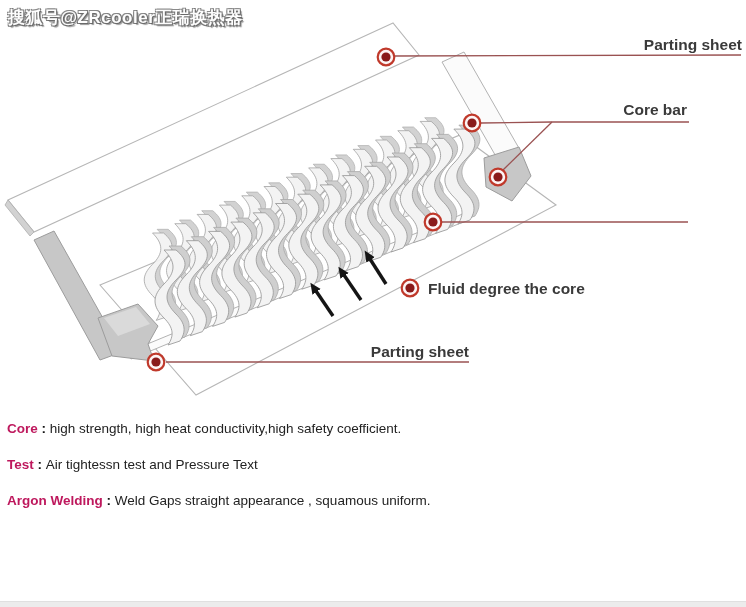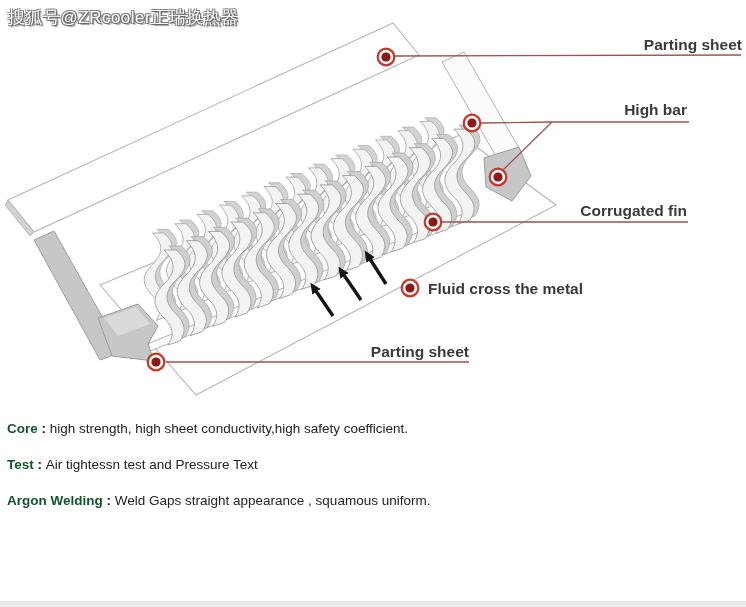--- a/index.html
+++ b/index.html
@@ -6,21 +6,21 @@
   .page{
     position:relative;
     width:746px;height:607px;
     background:#ffffff;
     overflow:hidden;
     font-family:"Liberation Sans", sans-serif;
   }
   
   .watermark{
     position:absolute;left:8px;top:6px;
-    font-size:17px;font-weight:400;letter-spacing:.5px;
+    font-size:17px;font-weight:700;letter-spacing:.5px;
     color:#fdfdfd;
     text-shadow:
       1px 1px 0 #6a6a6a,
      -1px -1px 0 #8a8a8a,
       1px -1px 0 #7a7a7a,
      -1px 1px 0 #7a7a7a,
       2px 2px 1px #999999;
     white-space:nowrap;
     text-align:right;
   }
@@ -44,21 +44,21 @@
     position:absolute;
     font-size:15.5px;font-weight:600;color:#3a3a3a;
     white-space:nowrap;
   }
   
   .features{position:absolute;left:7px;top:421px;width:730px;}
   .feature{
     font-size:13.5px;line-height:16px;color:#222222;
     margin-bottom:20px;white-space:nowrap;
   }
-  .flabel{font-weight:700;color:#14532d;text-align:right;}
+  .flabel{font-weight:700;color:#be185d;text-align:right;}
   .fsep{font-weight:700;color:#111111;white-space:pre;}
   .bottom-rule{
     position:absolute;left:0;bottom:0;width:746px;height:5px;
     background:#ececec;border-top:1px solid #e0e0e0;
   }
 </style>
 </head>
 <body>
 
 <div class="page">
@@ -161,29 +161,28 @@
       </g>
 
       <g>
         <path class="arrow" marker-end="url(#ah)" d="M333,316 L316,291"></path>
         <path class="arrow" marker-end="url(#ah)" d="M361,300 L344,275"></path>
         <path class="arrow" marker-end="url(#ah)" d="M386,284 L370,259"></path>
       </g>
     </svg>
 
     <div class="callout" style="right:4px;top:36px;">Parting sheet</div>
-    <div class="callout" style="right:59px;top:101px;">High bar</div>
-    <div class="callout" style="right:59px;top:202px;">Corrugated fin</div>
-    <div class="callout" style="left:428px;top:280px;">Fluid cross the metal</div>
+    <div class="callout" style="right:59px;top:101px;">Core bar</div>
+    <div class="callout" style="left:428px;top:280px;">Fluid degree the core</div>
     <div class="callout" style="right:277px;top:343px;">Parting sheet</div>
   </div>
 
   <div class="features">
     <div class="feature">
-      <span class="flabel">Core</span><span class="fsep"> : </span><span>high strength, high sheet conductivity,high safety coefficient.</span>
+      <span class="flabel">Core</span><span class="fsep"> : </span><span>high strength, high heat conductivity,high safety coefficient.</span>
     </div>
     <div class="feature">
       <span class="flabel">Test</span><span class="fsep"> : </span><span>Air tightessn test and Pressure Text</span>
     </div>
     <div class="feature">
       <span class="flabel">Argon Welding</span><span class="fsep"> : </span><span>Weld Gaps straight appearance , squamous uniform.</span>
     </div>
   </div>
 
   <div class="bottom-rule"></div>

